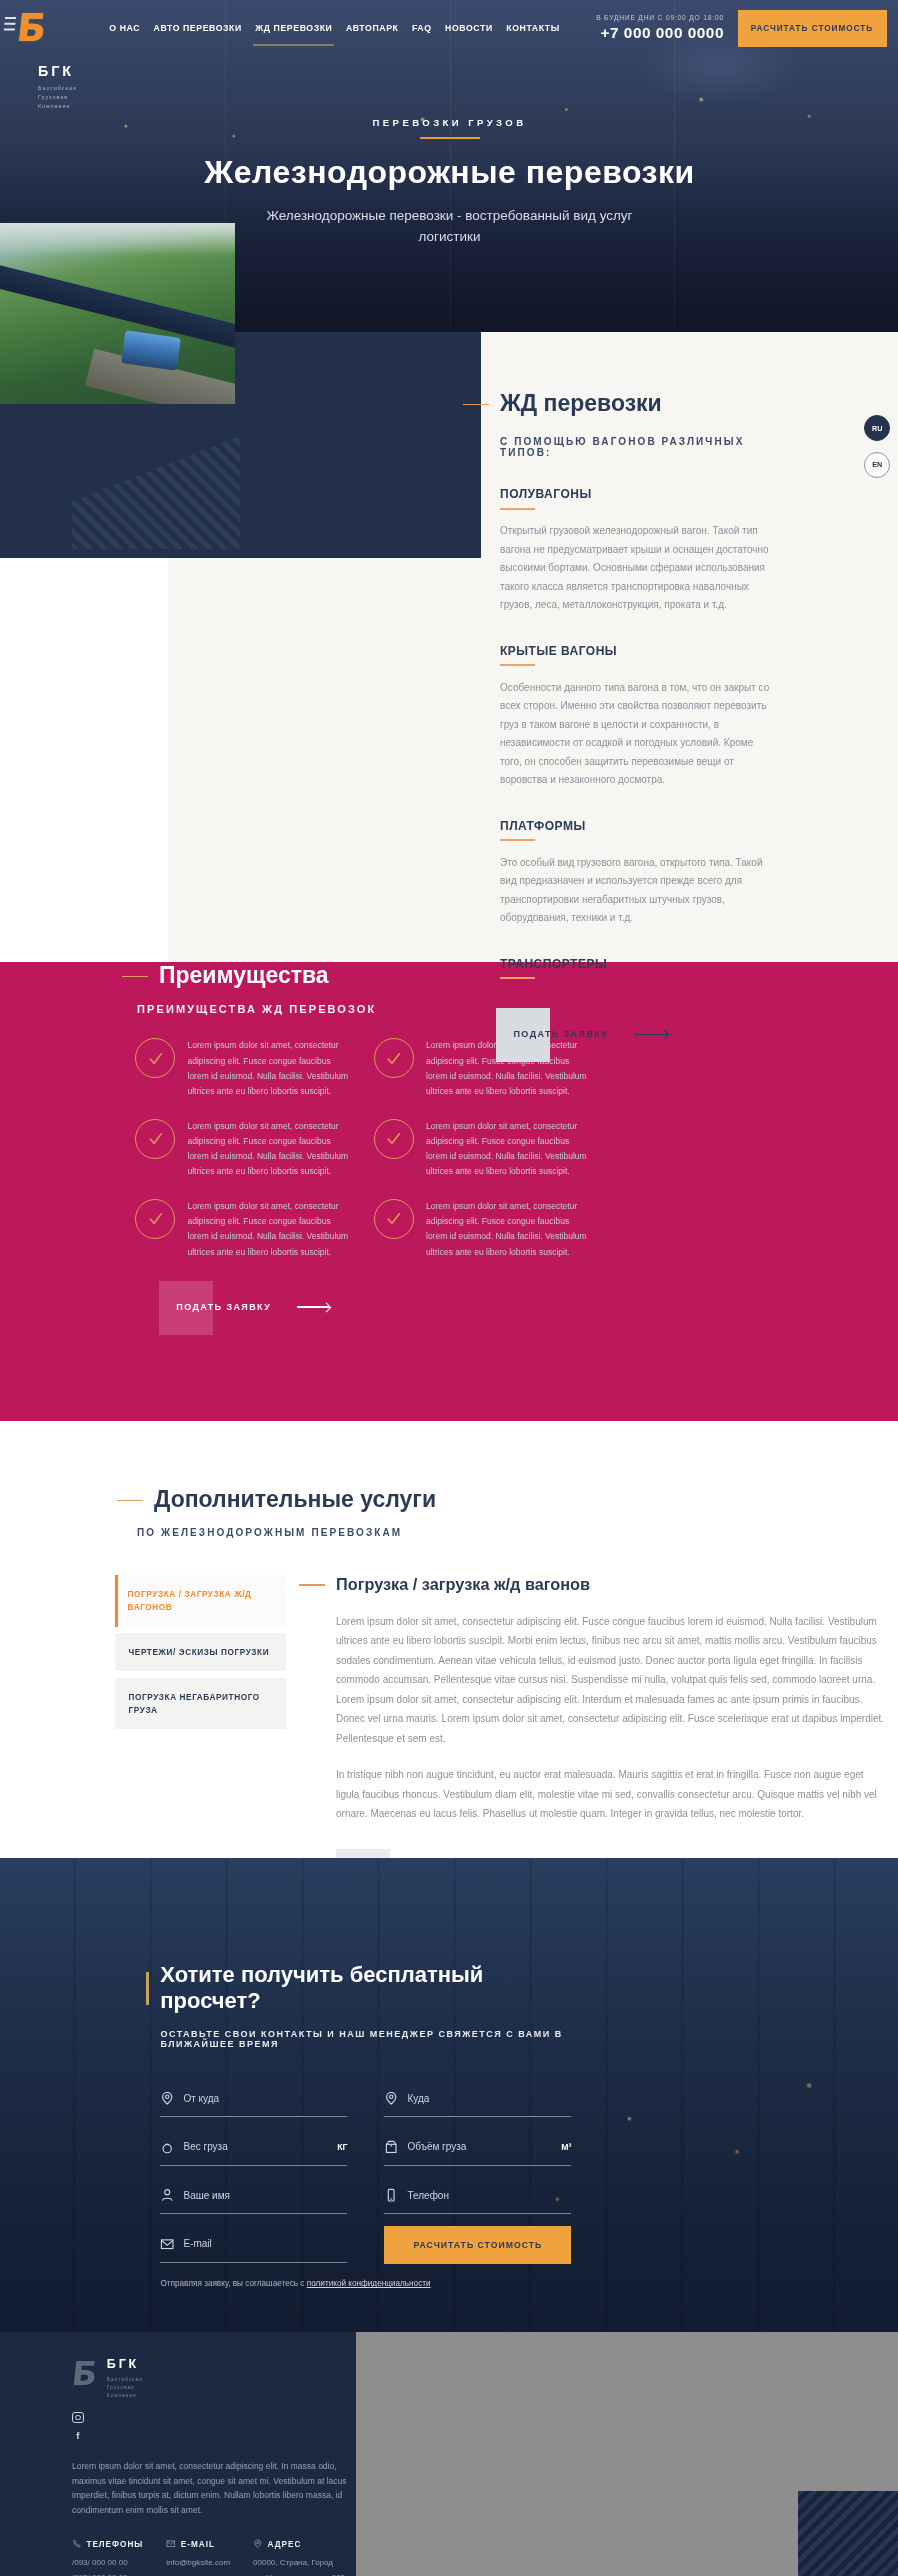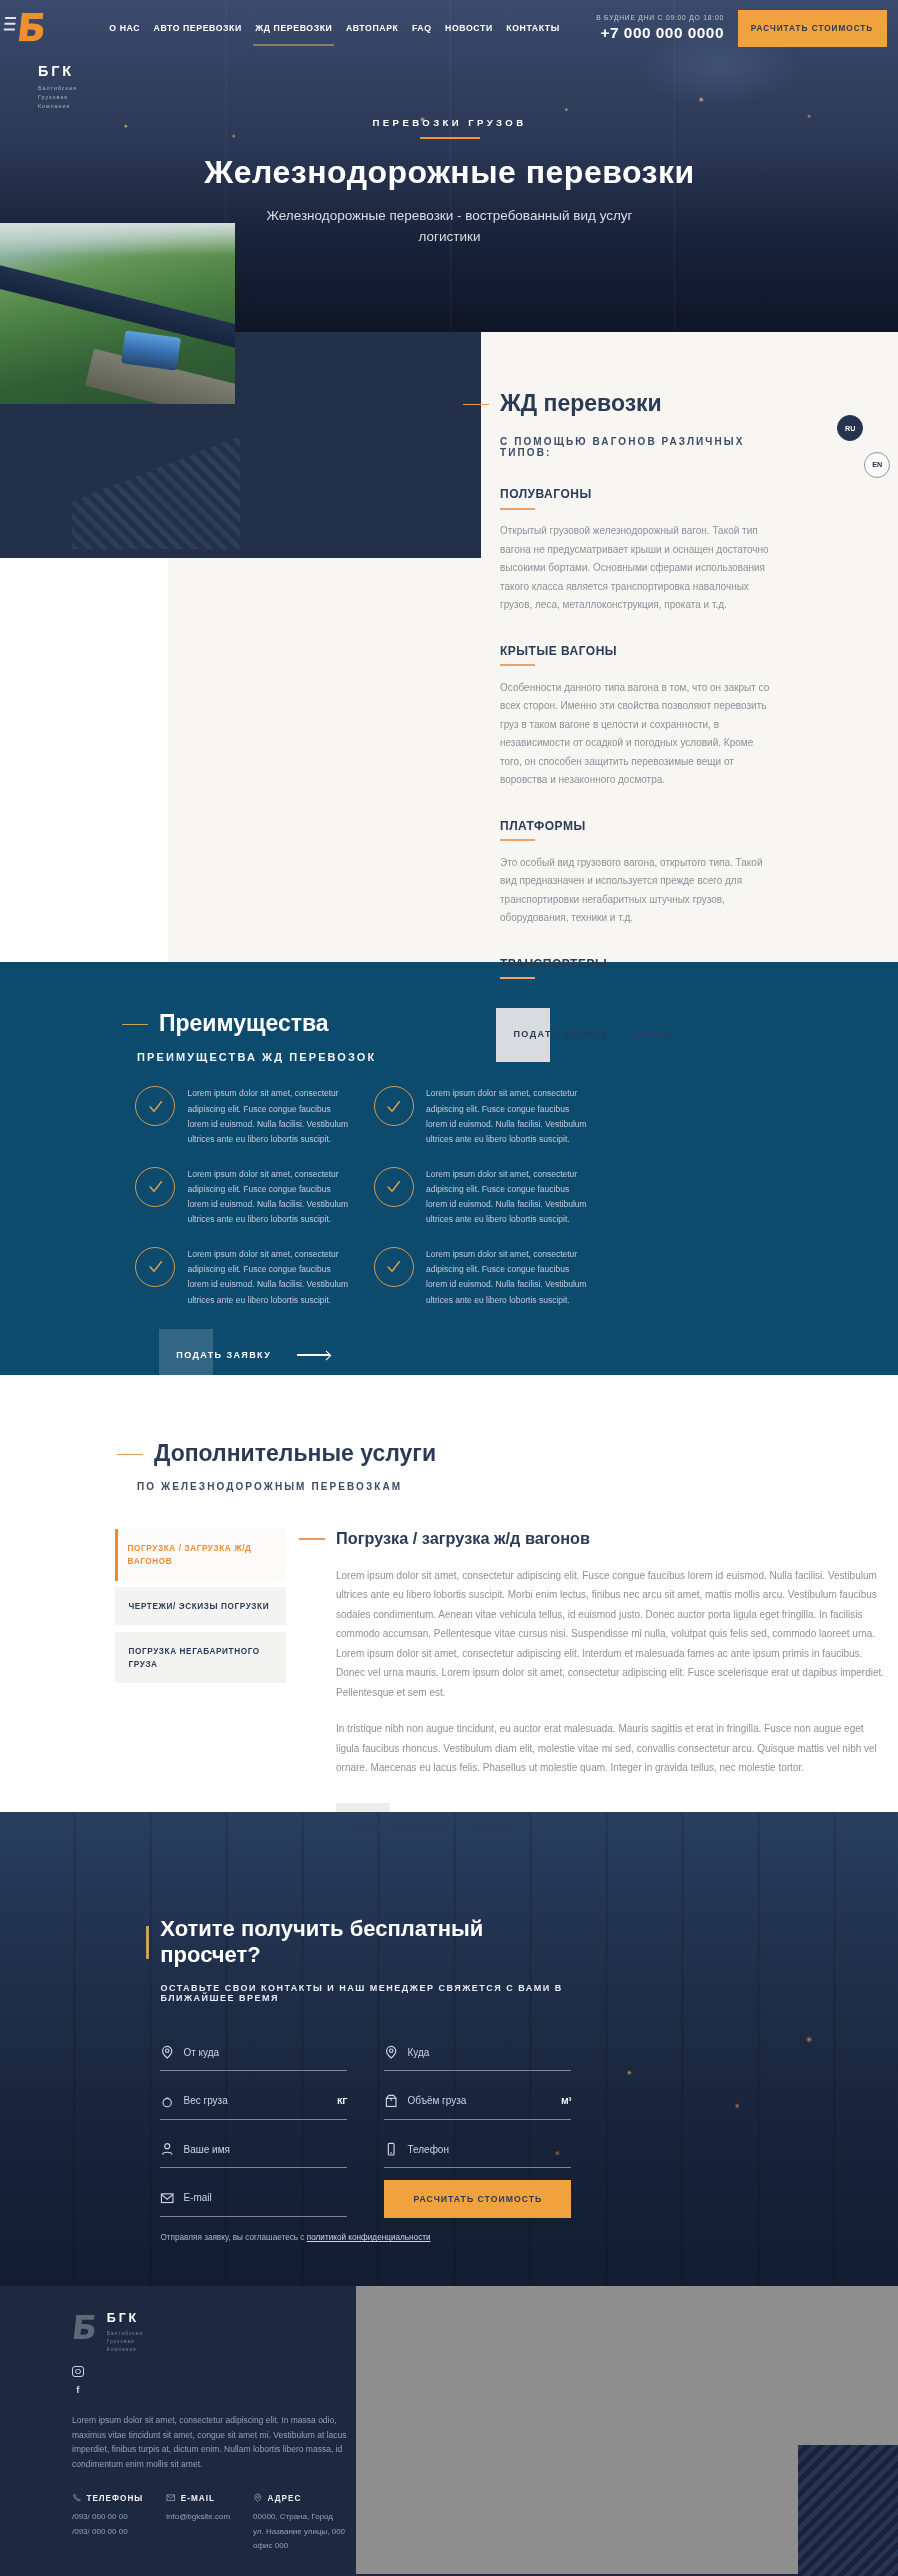--- a/index.html
+++ b/index.html
@@ -51,41 +51,41 @@
   .train-photo { position:absolute; left:0; top:-109px; width:235px; height:181px; overflow:hidden; z-index:3;
     background:linear-gradient(168deg, #a9c6ba 0%, #8fb4a4 14%, #629555 28%, #477a40 50%, #326036 72%, #284f2d 100%); }
   .train-photo .sky { position:absolute; top:0; left:0; right:0; height:33px; background:linear-gradient(#d3dfdb, rgba(170,197,187,0)); }
   .train-photo .band { position:absolute; left:-29px; top:75px; width:317px; height:23px; background:linear-gradient(#20314e,#16243c); transform:rotate(14deg); border-radius:2.9px; }
   .train-photo .loco { position:absolute; left:123px; top:111px; width:56px; height:33px; border-radius:3.8px;
     background:linear-gradient(180deg,#5ea0dd 0%, #3b74b4 45%, #24476f 100%); transform:rotate(8deg); }
   .train-photo .track { position:absolute; left:87px; top:146px; width:173px; height:38px; background:linear-gradient(#7d7f72,#5d6053); transform:rotate(14deg); }
   .lang { position:absolute; right:8.7px; top:83px; display:flex; flex-direction:column; gap:10.6px; z-index:4; }
   .lang button { width:26px; height:26px; border-radius:50%; font-family:inherit; font-size:7.2px; font-weight:bold; cursor:pointer; }
   .lang .ru { background:#26334e; color:#fff; border:1px solid #26334e; }
-  .lang .en { background:#fbfaf7; color:#26334e; border:1px solid #8e97a8;margin-left:27px; }
+  .lang .en { background:#fbfaf7; color:#26334e; border:1px solid #8e97a8; }
   .services-content { position:absolute; left:500px; top:58px; width:277px; z-index:4; }
   .h-dash { position:relative; font-size:23px; font-weight:bold; color:#2b3a55; }
   .h-dash::before { content:""; position:absolute; left:-37px; top:13.5px; width:26px; height:1.9px; background:#e39a58; }
   .svc-sub { margin-top:19px; font-size:10px; font-weight:bold; letter-spacing:2.1px; color:#3c4c66; }
   .svc-item h4 { margin-top:29px; font-size:12px; font-weight:bold; letter-spacing:0.5px; color:#2b3a55; }
   .svc-item h4::after { content:""; display:block; width:35px; height:1.9px; background:#efa166; margin-top:6.7px; }
   .svc-item p { margin-top:12.5px; font-size:10px; color:#8b929b; line-height:1.85; }
 
   .apply { position:relative; display:inline-flex; align-items:center; gap:26px; background:none; border:none;
     font-family:inherit; font-size:9px; font-weight:bold; letter-spacing:1.4px; color:#2b3a55; cursor:pointer;
     padding:21px 0 21px 17.3px; margin-top:29px; }
   .apply::before { content:""; position:absolute; left:0; top:0; width:54px; height:54px; background:#d8dbdf; z-index:0; }
   .apply > span { position:relative; z-index:1; }
   .arrow { position:relative; width:33px; height:8.7px; display:inline-block; }
   .arrow::before { content:""; position:absolute; left:0; top:3.8px; width:33px; height:1.4px; background:currentColor; }
   .arrow::after { content:""; position:absolute; right:0; top:1.2px; width:5.8px; height:5.8px;
     border-top:1.4px solid currentColor; border-right:1.4px solid currentColor; transform:rotate(45deg); }
 
   
-  .advantages { position:relative; height:413px; background:#0c4a6e; padding-top:48px; }
+  .advantages { position:relative; height:459px; background:#be185d; }
   .adv-head { margin-left:159px; }
   .adv-head .h-dash { color:#fff; }
   .adv-head .h-dash::before { background:#c9a35e; }
   .adv-sub { margin-left:137px; margin-top:14.4px; font-size:11px; font-weight:bold; letter-spacing:2.1px; color:#f2f4f8; }
   .adv-grid { margin:23px 0 0 135px; width:452px; display:grid; grid-template-columns:1fr 1fr; column-gap:25px; row-gap:19px; }
   .adv-item { display:flex; gap:12.5px; align-items:flex-start; }
   .chk { width:40px; height:40px; flex:0 0 40px; border:1px solid #d79d4e; border-radius:50%;
     display:flex; align-items:center; justify-content:center; }
   .adv-item p { font-size:8.5px; color:#c5ccd9; line-height:1.8; }
   .apply.light { color:#fff; margin-left:159px; margin-top:21px; }

